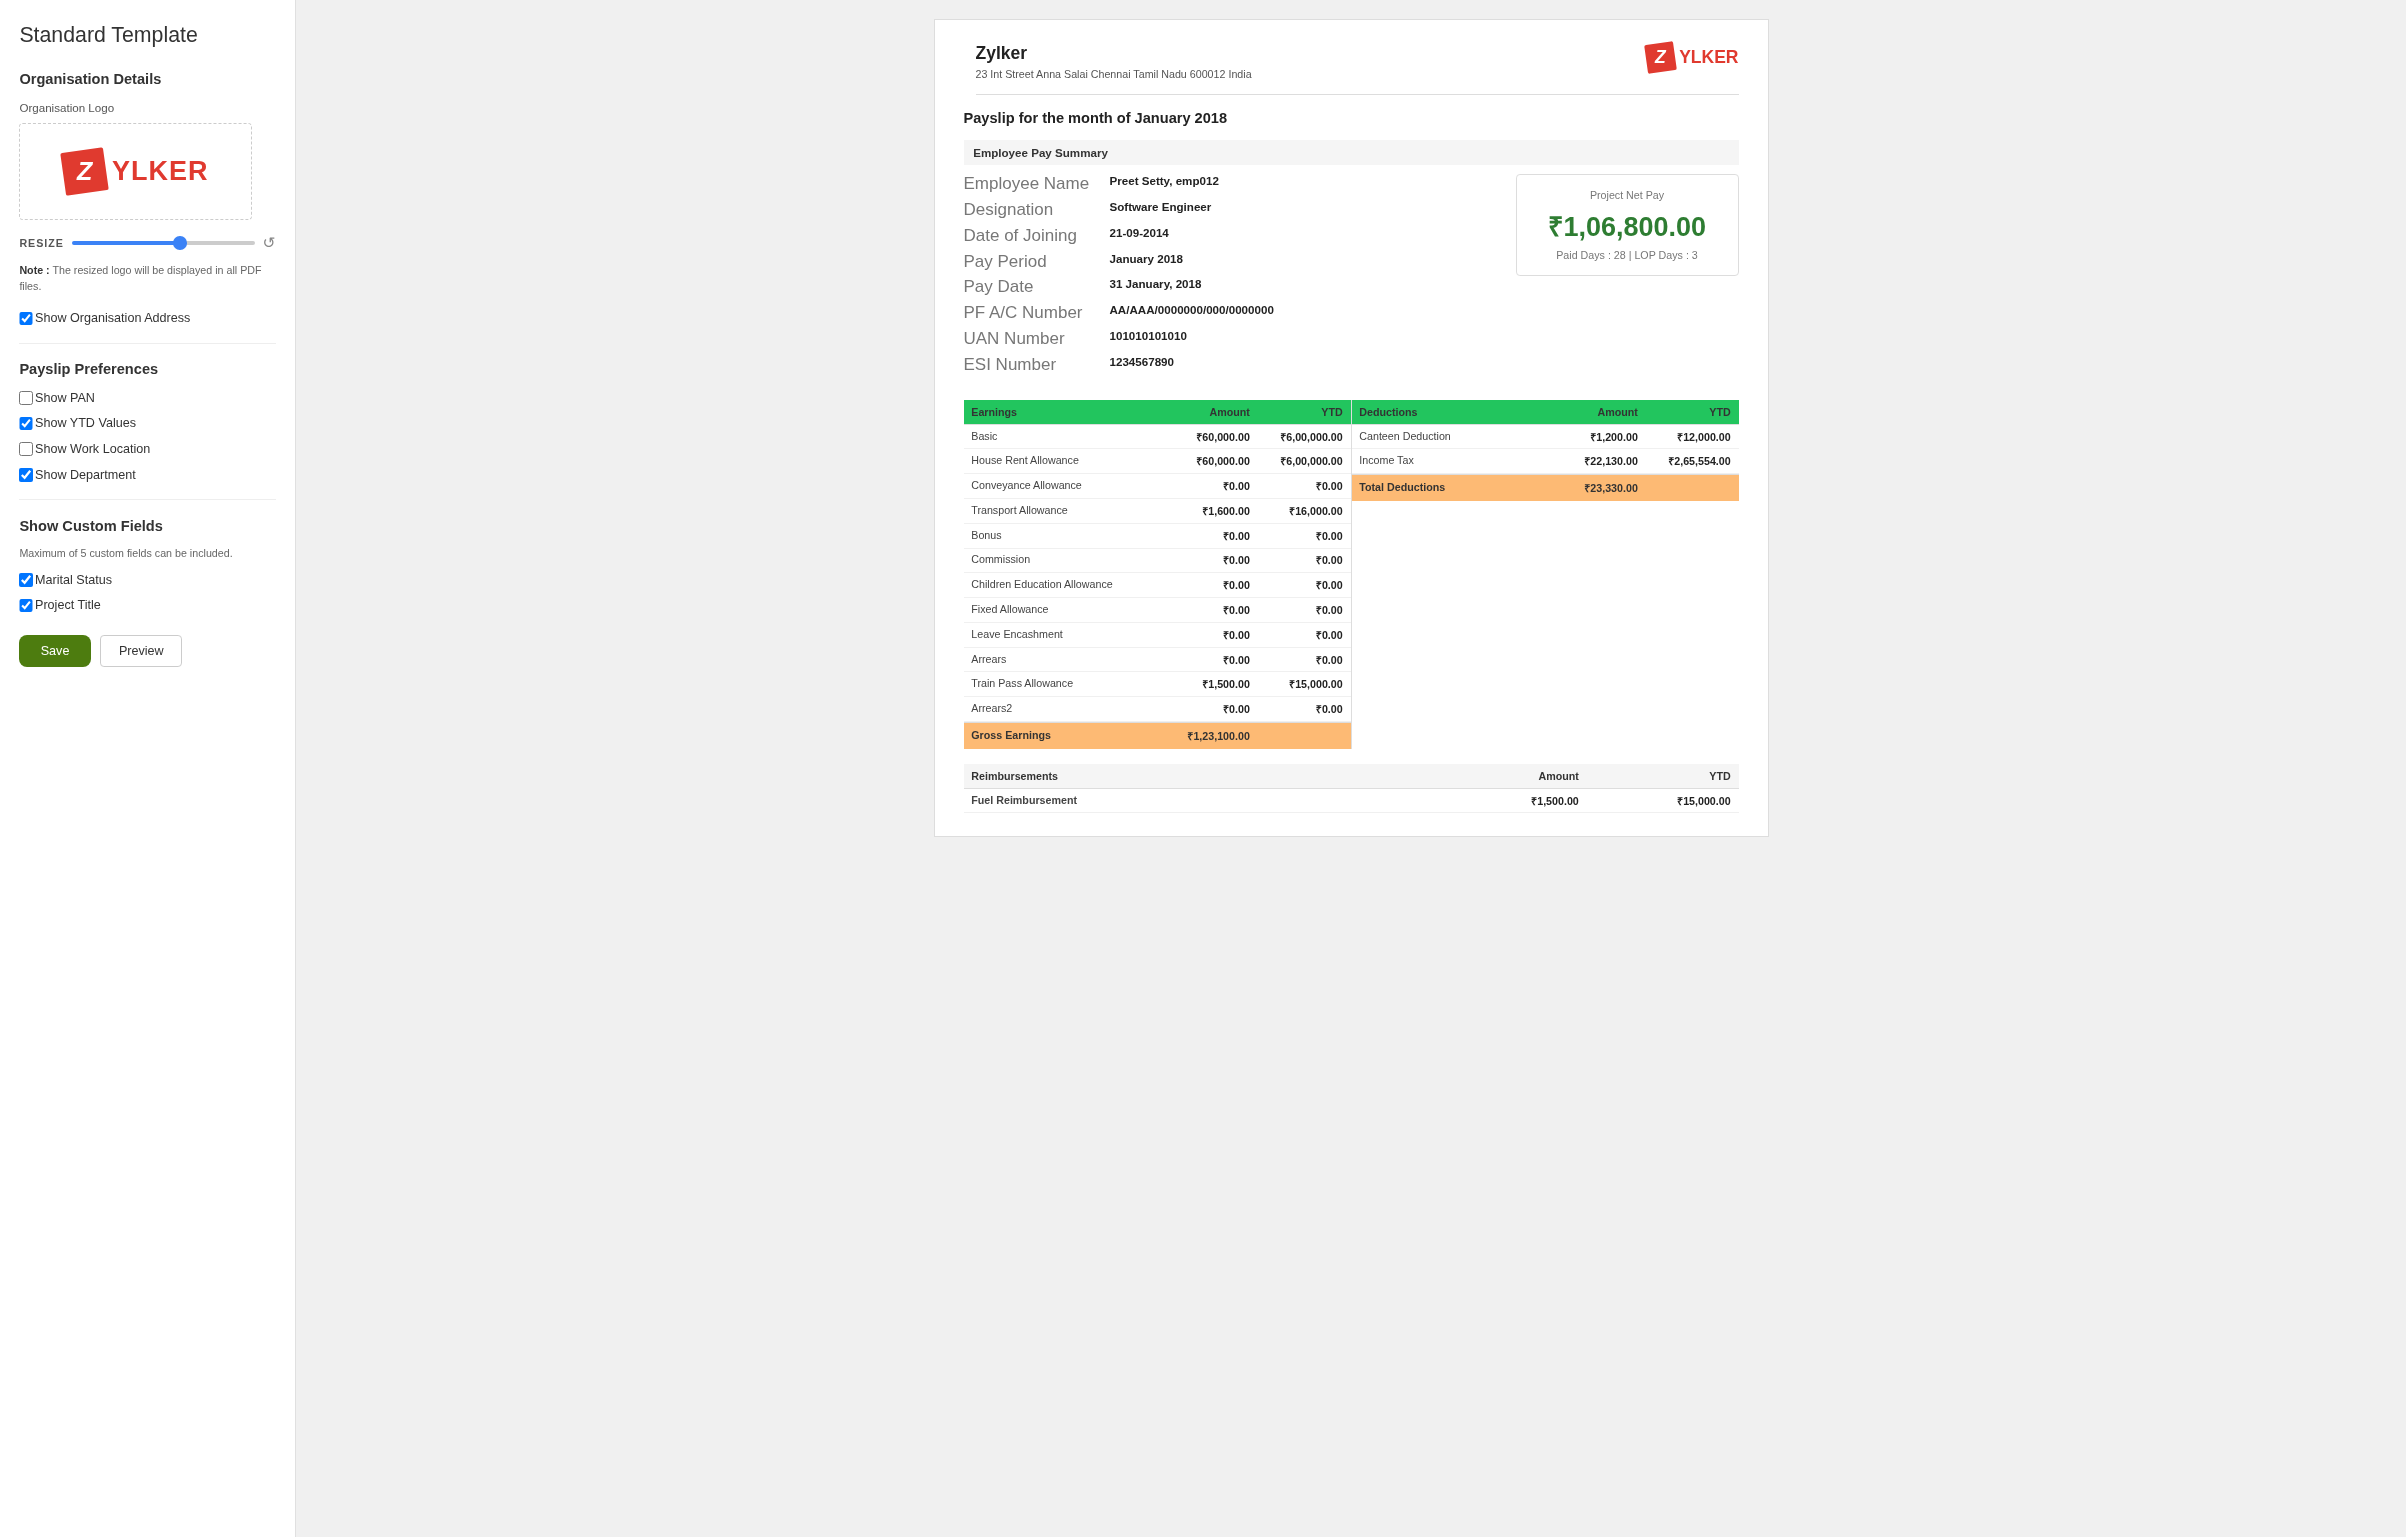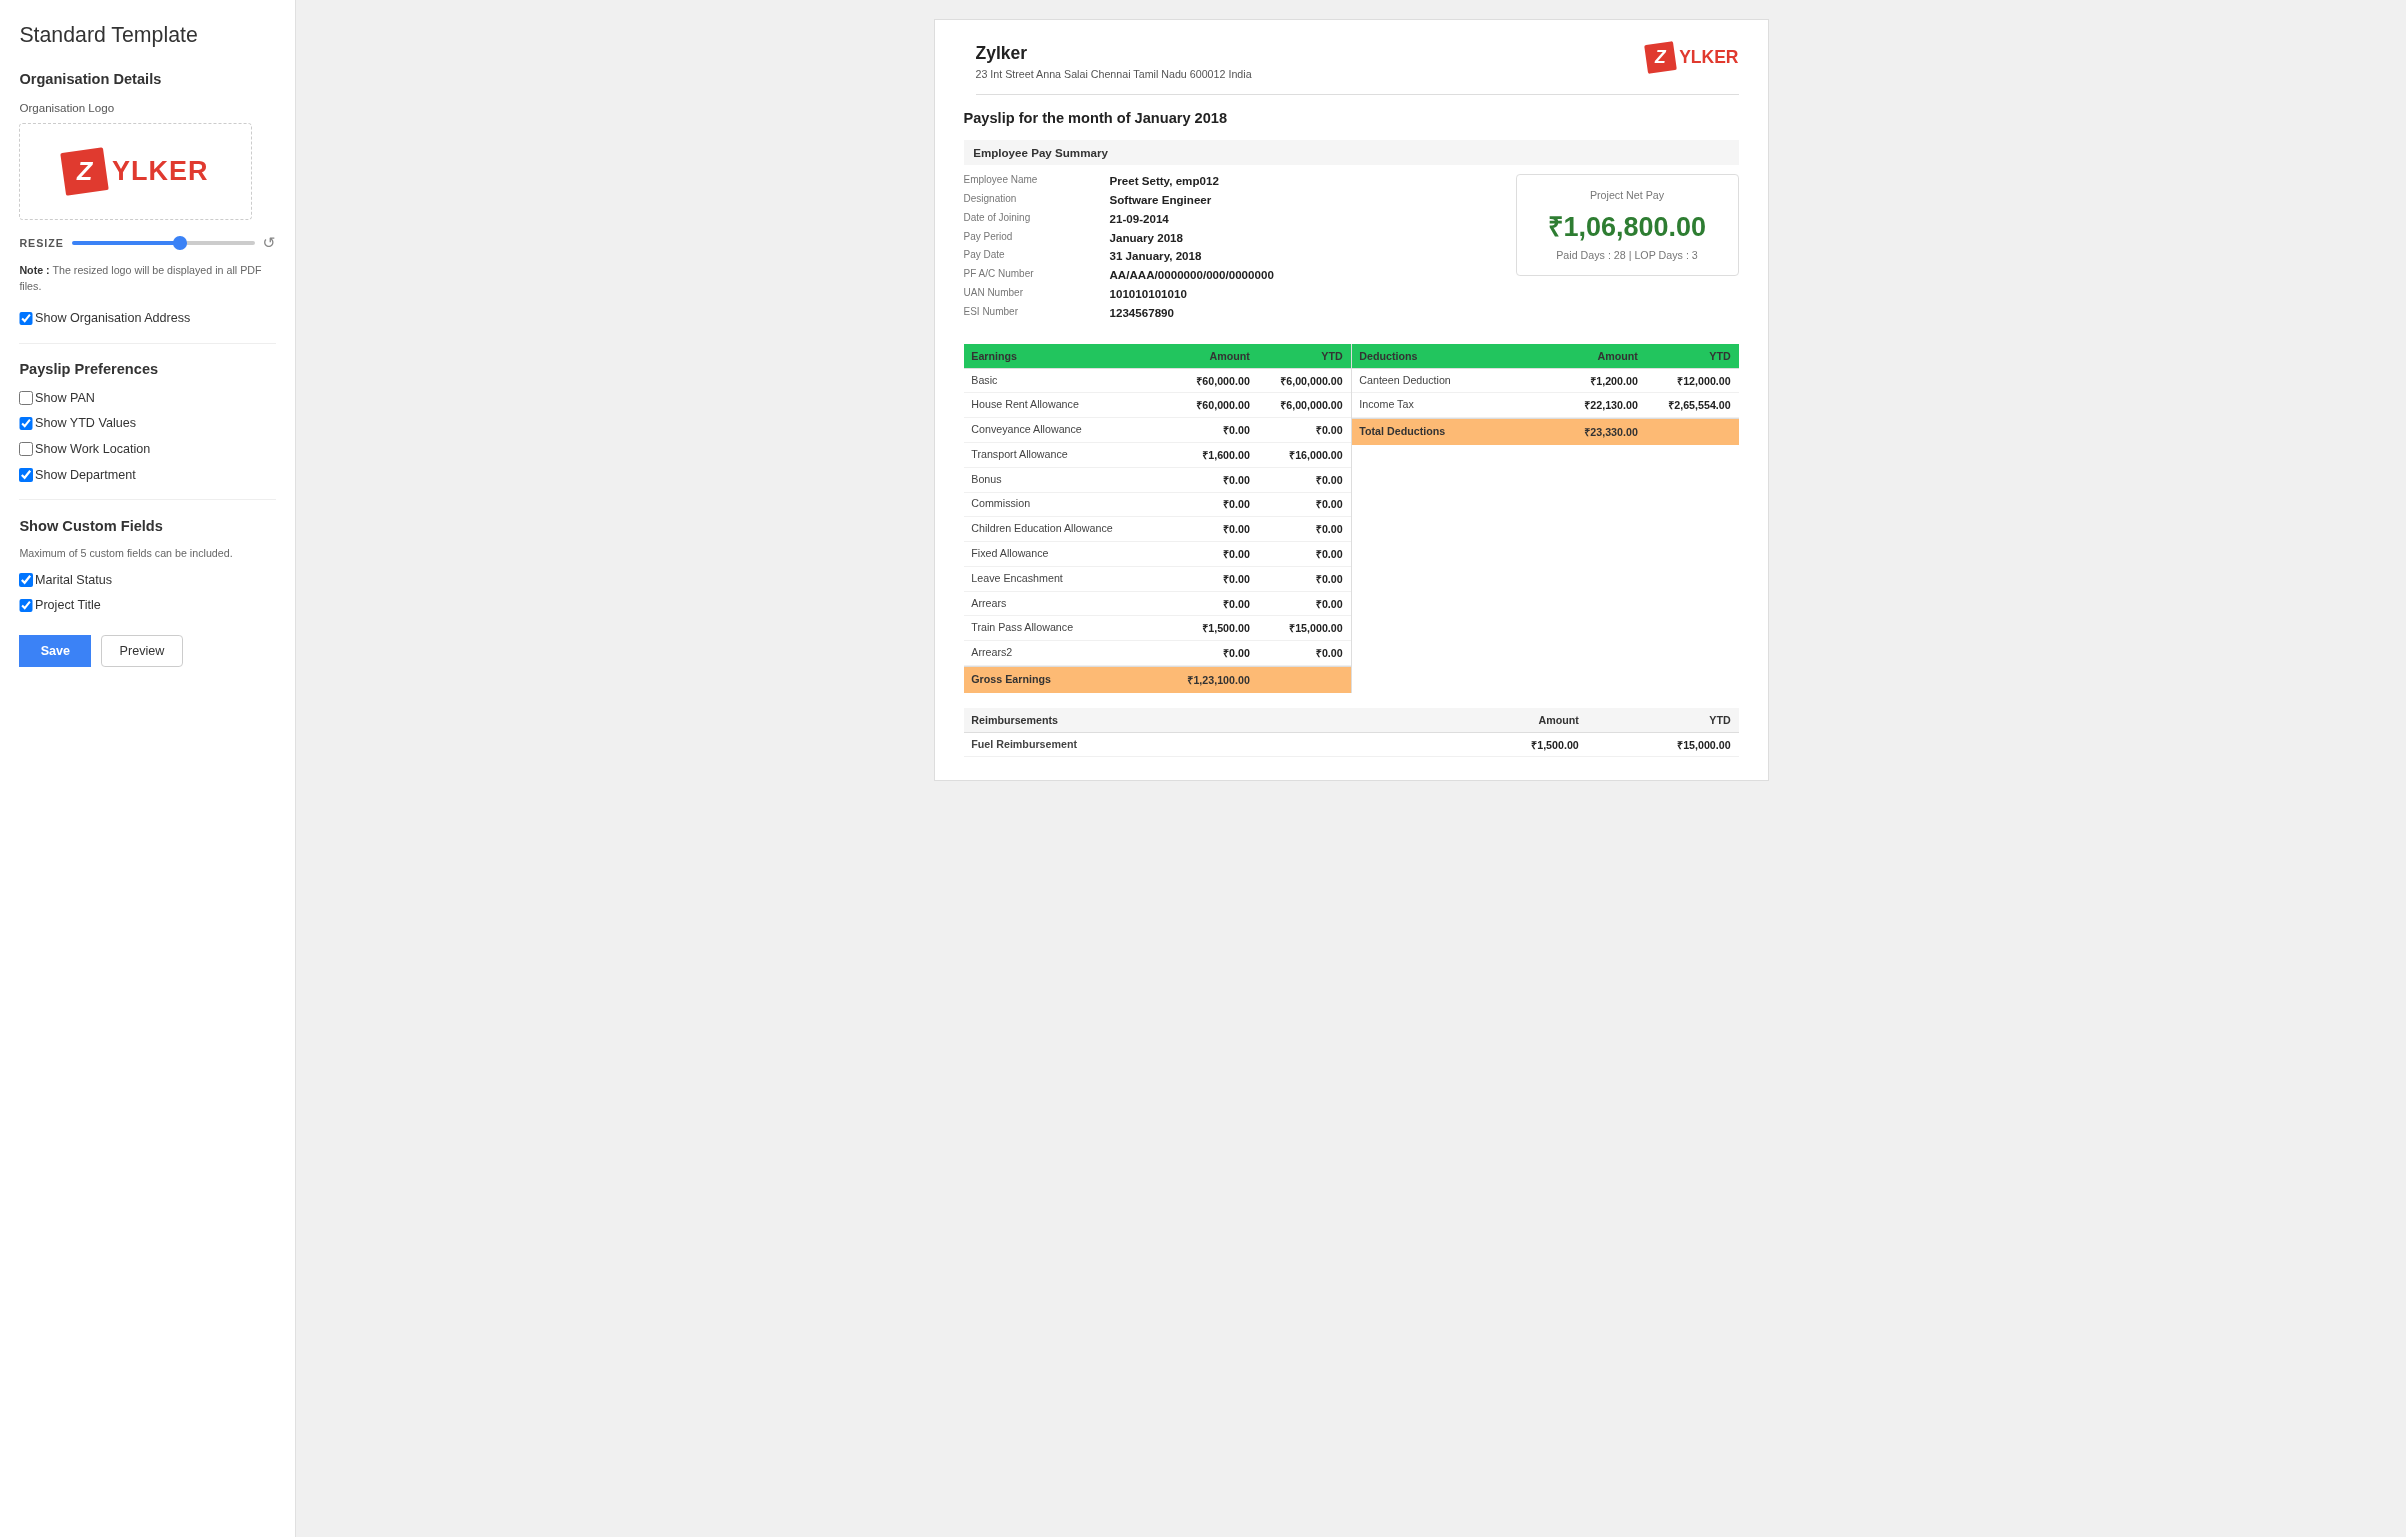--- a/index.html
+++ b/index.html
@@ -144,28 +144,28 @@
       margin-bottom: 13.6px;
       margin-top: 3.9px;
     }
 
     .btn-row {
       display: flex;
       gap: 9.7px;
       margin-top: 23px;
     }
     .btn-save {
-      background: #3b82f6;
+      background: #4d7c0f;
       color: #fff;
       border: none;
-      border-radius: 0;
+      border-radius: 8px;
       padding: 7.8px 21.3px;
       font-size: 12.6px;
       cursor: pointer;
-      font-weight: 700;
+      font-weight: 400;
     }
     .btn-preview {
       background: #fff;
       color: #333;
       border: 1px solid #ccc;
       border-radius: 3.9px;
       padding: 7.8px 17.5px;
       font-size: 12.6px;
       cursor: pointer;
     }
@@ -259,21 +259,21 @@
     }
     .emp-fields {
       flex: 1;
     }
     .emp-field-row {
       display: flex;
       margin-bottom: 5.8px;
     }
     .emp-field-key {
       width: 146px;
-      font-size: 10px;
+      font-size: 17px;
       color: #777;
     }
     .emp-field-val {
       font-size: 11.6px;
       font-weight: 600;
       color: #222;
     }
 
     .net-pay-box {
       border: 1px solid #ddd;

